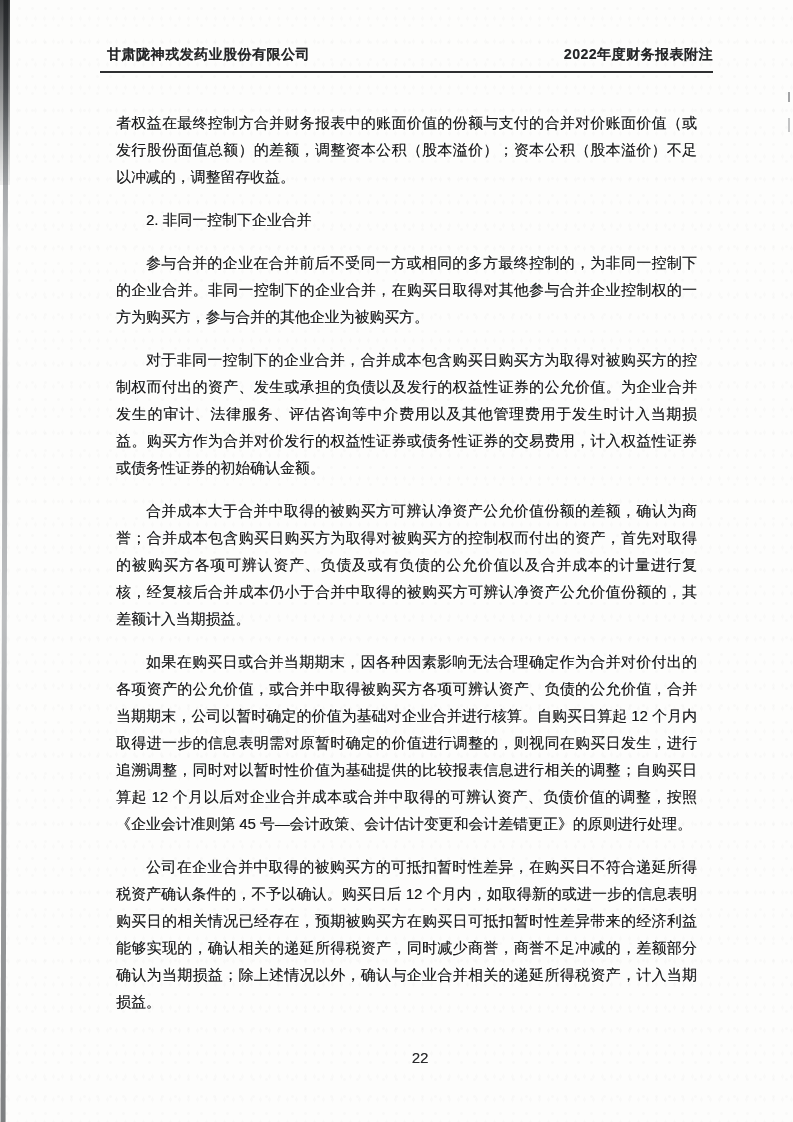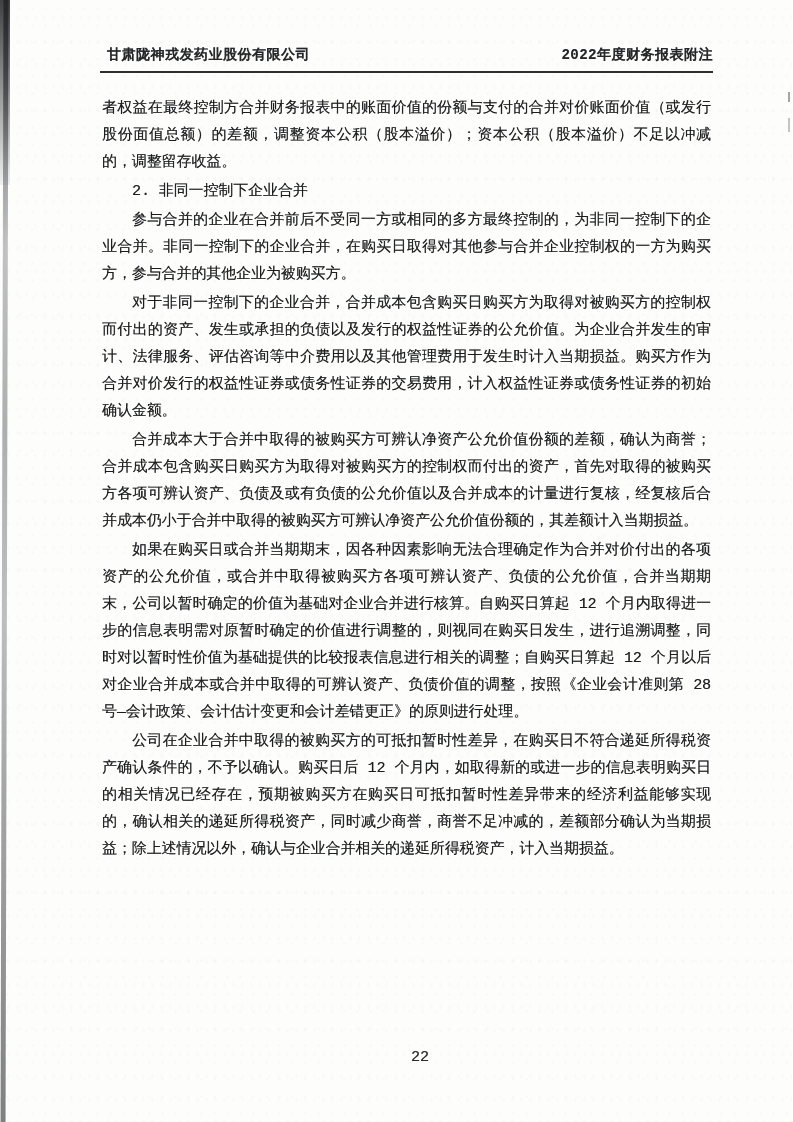--- a/index.html
+++ b/index.html
@@ -12,21 +12,21 @@
     width: 793px;
     height: 1122px;
     margin: 0 auto;
     background-color: #fdfdfc;
     background-image:
       radial-gradient(rgba(40,40,40,0.020) 1px, transparent 1.4px),
       radial-gradient(rgba(40,40,40,0.014) 1px, transparent 1.2px);
     background-size: 13px 17px, 9px 23px;
     background-position: 0 0, 4px 7px;
     overflow: hidden;
-    font-family: Liberation Mono, monospace;
+    font-family: Liberation Sans, sans-serif;
     color: #1e1e1e;
   }
 
   
   .scan-edge {
     position: absolute;
     left: 2px;
     top: 0;
     width: 5px;
     height: 100%;
@@ -79,21 +79,21 @@
     top: 93px;
     width: 613px;
     font-size: 15px;
     line-height: 27px;
     letter-spacing: -0.1px;
     text-align: justify;
     text-justify: inter-ideograph;
     color: #1c1d1f;
     text-shadow: 0.25px 0.35px 0.35px rgba(25,25,25,0.55);
   }
-  .body-text p { margin: 2px; }
+  .body-text p { margin: 16px; }
   .body-text p.normal { text-indent: 2em; }
   .body-text p.heading { text-indent: 2em; }
   .body-text p.continuation { text-indent: 0; }
 
   .footer {
     position: absolute;
     left: 100px;
     width: 640px;
     top: 1049px;
     text-align: center;
@@ -128,21 +128,21 @@
     <span class="company">甘肃陇神戎发药业股份有限公司</span>
     <span class="doc-title">2022年度财务报表附注</span>
   </div>
 
   <div class="body-text">
       <p class="continuation">者权益在最终控制方合并财务报表中的账面价值的份额与支付的合并对价账面价值（或发行股份面值总额）的差额，调整资本公积（股本溢价）；资本公积（股本溢价）不足以冲减的，调整留存收益。</p>
       <p class="heading">2. 非同一控制下企业合并</p>
       <p class="normal">参与合并的企业在合并前后不受同一方或相同的多方最终控制的，为非同一控制下的企业合并。非同一控制下的企业合并，在购买日取得对其他参与合并企业控制权的一方为购买方，参与合并的其他企业为被购买方。</p>
       <p class="normal">对于非同一控制下的企业合并，合并成本包含购买日购买方为取得对被购买方的控制权而付出的资产、发生或承担的负债以及发行的权益性证券的公允价值。为企业合并发生的审计、法律服务、评估咨询等中介费用以及其他管理费用于发生时计入当期损益。购买方作为合并对价发行的权益性证券或债务性证券的交易费用，计入权益性证券或债务性证券的初始确认金额。</p>
       <p class="normal">合并成本大于合并中取得的被购买方可辨认净资产公允价值份额的差额，确认为商誉；合并成本包含购买日购买方为取得对被购买方的控制权而付出的资产，首先对取得的被购买方各项可辨认资产、负债及或有负债的公允价值以及合并成本的计量进行复核，经复核后合并成本仍小于合并中取得的被购买方可辨认净资产公允价值份额的，其差额计入当期损益。</p>
-      <p class="normal">如果在购买日或合并当期期末，因各种因素影响无法合理确定作为合并对价付出的各项资产的公允价值，或合并中取得被购买方各项可辨认资产、负债的公允价值，合并当期期末，公司以暂时确定的价值为基础对企业合并进行核算。自购买日算起 12 个月内取得进一步的信息表明需对原暂时确定的价值进行调整的，则视同在购买日发生，进行追溯调整，同时对以暂时性价值为基础提供的比较报表信息进行相关的调整；自购买日算起 12 个月以后对企业合并成本或合并中取得的可辨认资产、负债价值的调整，按照《企业会计准则第 28 号—会计政策、会计估计变更和会计差错更正》的原则进行处理。</p>
+      <p class="normal">如果在购买日或合并当期期末，因各种因素影响无法合理确定作为合并对价付出的各项资产的公允价值，或合并中取得被购买方各项可辨认资产、负债的公允价值，合并当期期末，公司以暂时确定的价值为基础对企业合并进行核算。自购买日算起 12 个月内取得进一步的信息表明需对原暂时确定的价值进行调整的，则视同在购买日发生，进行追溯调整，同时对以暂时性价值为基础提供的比较报表信息进行相关的调整；自购买日算起 12 个月以后对企业合并成本或合并中取得的可辨认资产、负债价值的调整，按照《企业会计准则第 45 号—会计政策、会计估计变更和会计差错更正》的原则进行处理。</p>
       <p class="normal">公司在企业合并中取得的被购买方的可抵扣暂时性差异，在购买日不符合递延所得税资产确认条件的，不予以确认。购买日后 12 个月内，如取得新的或进一步的信息表明购买日的相关情况已经存在，预期被购买方在购买日可抵扣暂时性差异带来的经济利益能够实现的，确认相关的递延所得税资产，同时减少商誉，商誉不足冲减的，差额部分确认为当期损益；除上述情况以外，确认与企业合并相关的递延所得税资产，计入当期损益。</p>
     </div>
 
   <div class="footer">
     <span>22</span>
   </div>
 
 </div>
 
 </body></html>

